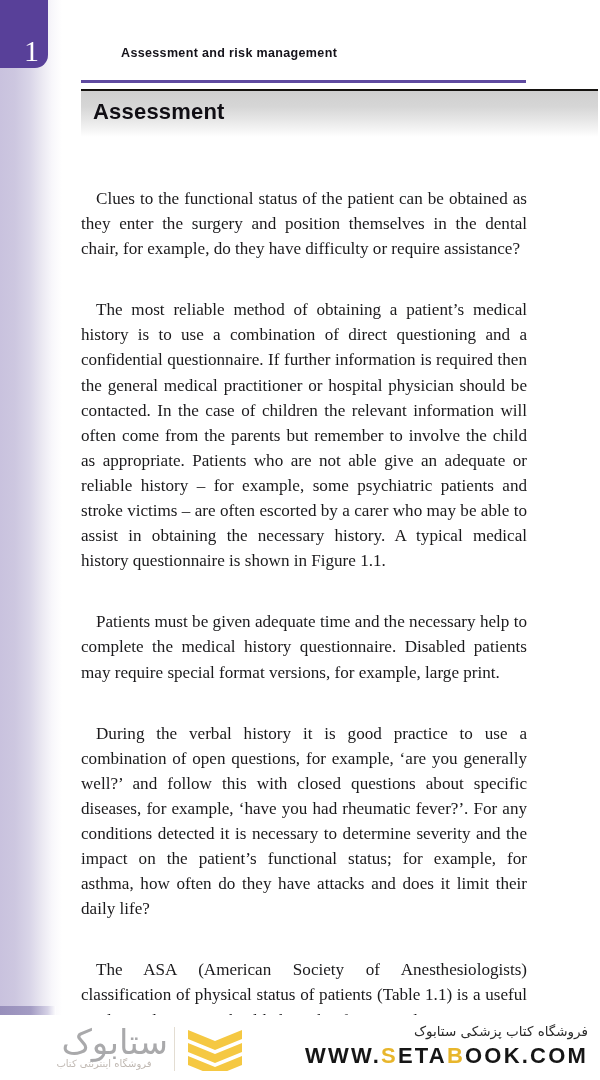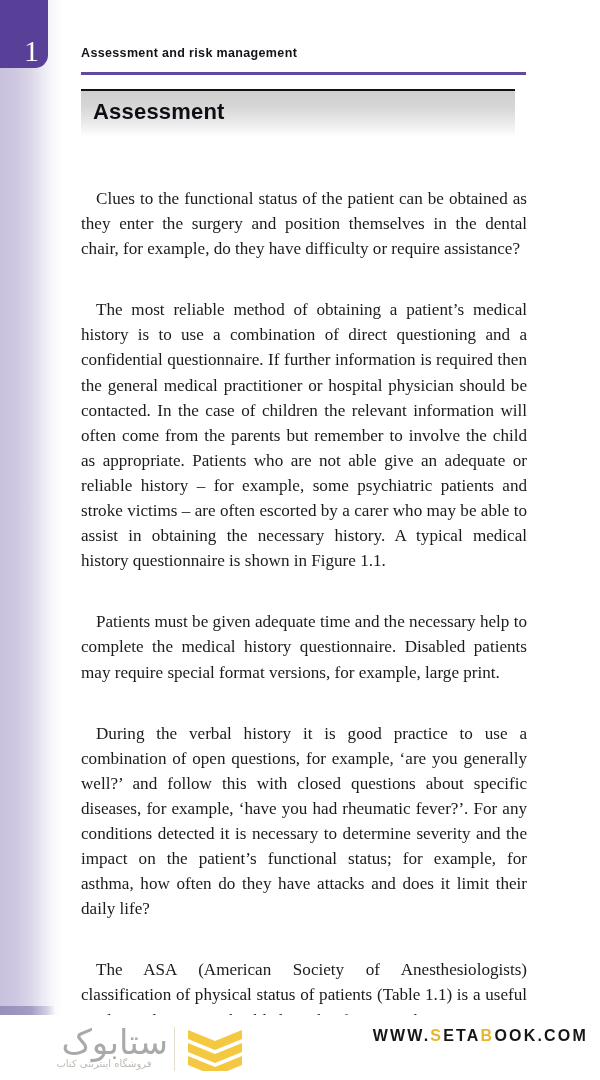--- a/index.html
+++ b/index.html
@@ -76,34 +76,35 @@
     top: 46px;
     width: 445px;
   }
   #running-head .rh-text {
     font-family: "Liberation Sans", "DejaVu Sans", sans-serif;
     font-weight: bold;
     font-size: 12.5px;
     letter-spacing: .35px;
     color: #15131a;
     white-space: nowrap;
-    padding-bottom: 12px;
+    padding-bottom: 20px;
+    margin-left: 40px;
   }
   #running-head .rh-rule {
     height: 3px;
     background: #5f4aa0;
     width: 100%;
   }
 
   
   #heading-band {
     position: absolute;
     left: 81px;
     top: 89px;
-    width: 434px;
+    width: 517px;
     height: 46px;
     background: linear-gradient(to bottom, #cfcfcf 0%, #d6d6d6 34%, #e6e6e6 62%, #f7f7f7 88%, #ffffff 100%);
     border-top: 2px solid #14120f;
     text-align: center;
   }
   #heading-band .h-text {
     position: absolute;
     left: 12px;
     top: 8px;
     font-family: "Liberation Sans", "DejaVu Sans", sans-serif;
@@ -213,21 +214,21 @@
     color: #2b2b2b;
     font-size: 13.5px;
     font-family: "DejaVu Sans", sans-serif;
     direction: rtl;
     white-space: nowrap;
     line-height: 20px;
   }
   #footer-url {
     margin-top: 2px;
     font-family: "Liberation Sans", "DejaVu Sans", sans-serif;
-    font-size: 16px;
+    font-size: 22px;
     font-weight: bold;
     color: #161616;
     letter-spacing: 2.2px;
     white-space: nowrap;
     line-height: 26px;
   }
   #footer-url .gold { color: #e8b62c; }
 </style>
 </head>
 <body>
@@ -270,16 +271,17 @@
     <div id="logo-chevrons">
       <svg width="58" height="42" viewBox="0 0 58 42" xmlns="http://www.w3.org/2000/svg">
         <path d="M2 1 L29 12 L56 1 L56 10 L29 21 L2 10 Z" fill="#f5c842"></path>
         <path d="M2 14 L29 25 L56 14 L56 23 L29 34 L2 23 Z" fill="#f5c842"></path>
         <path d="M2 27 L29 38 L56 27 L56 36 L29 47 L2 36 Z" fill="#f5c842"></path>
       </svg>
     </div>
   </div>
 
   <div id="footer-right">
+    <div id="footer-fa">فروشگاه کتاب پزشکی ستابوک</div>
     <div id="footer-url"><span>WWW.</span><span class="gold">S</span><span>ETA</span><span class="gold">B</span><span>OOK.COM</span></div>
   </div>
 
 </div>
 
 </body></html>

